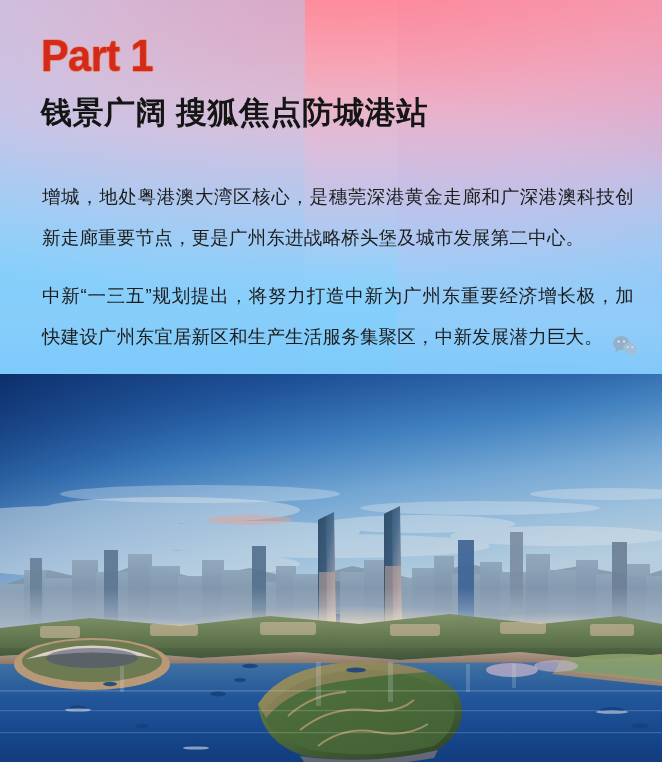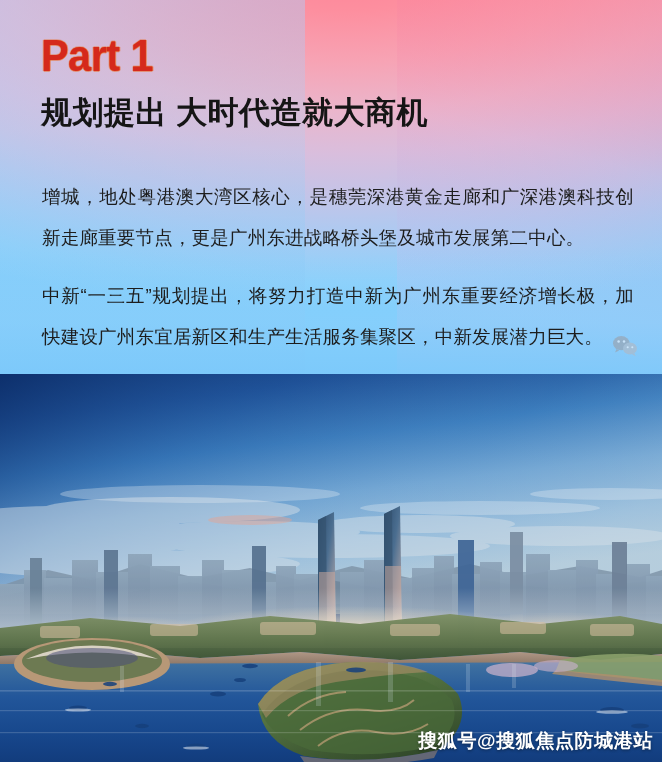--- a/index.html
+++ b/index.html
@@ -157,21 +157,21 @@
 
   <div id="text-panel">
     <div class="tint-left"></div>
     <div class="tint-right"></div>
     <div class="tint-bottom"></div>
 
     <div class="content">
 
       <div id="part-label">Part 1</div>
 
-      <div id="headline">规划提出 大时代造就大商机</div>
+      <div id="headline">钱景广阔 搜狐焦点防城港站</div>
 
       <p class="para" id="para-1">增城，地处粤港澳大湾区核心，是穗莞深港黄金走廊和广深港澳科技创新走廊重要节点，更是广州东进战略桥头堡及城市发展第二中心。</p>
 
       <p class="para" id="para-2">中新“一三五”规划提出，将努力打造中新为广州东重要经济增长极，加快建设广州东宜居新区和生产生活服务集聚区，中新发展潜力巨大。</p>
 
       <div id="wechat-attrib">
         <svg class="wx-icon" viewBox="0 0 26 22">
           <ellipse cx="9.3" cy="8.2" rx="8.3" ry="7.1" fill="#9aa0ab"></ellipse>
           <path d="M4.6 13.8 L3.0 17.6 L7.1 15.6 Z" fill="#9aa0ab"></path>
           <circle cx="6.6" cy="6.6" r="1.25" fill="#eef1f8"></circle>
@@ -379,16 +379,15 @@
         <ellipse cx="356" cy="296" rx="10" ry="2.4"></ellipse>
         <ellipse cx="250" cy="292" rx="8" ry="2.2"></ellipse>
       </g>
       <g fill="#e8eef6" opacity="0.55">
         <ellipse cx="78" cy="336" rx="13" ry="1.6"></ellipse>
         <ellipse cx="196" cy="374" rx="13" ry="1.6"></ellipse>
         <ellipse cx="612" cy="338" rx="16" ry="1.8"></ellipse>
       </g>
     </svg>
 
-    <div id="sohu-watermark">搜狐号@搜狐焦点防城港站</div>
   </div>
 
 </div>
 
 </body></html>

